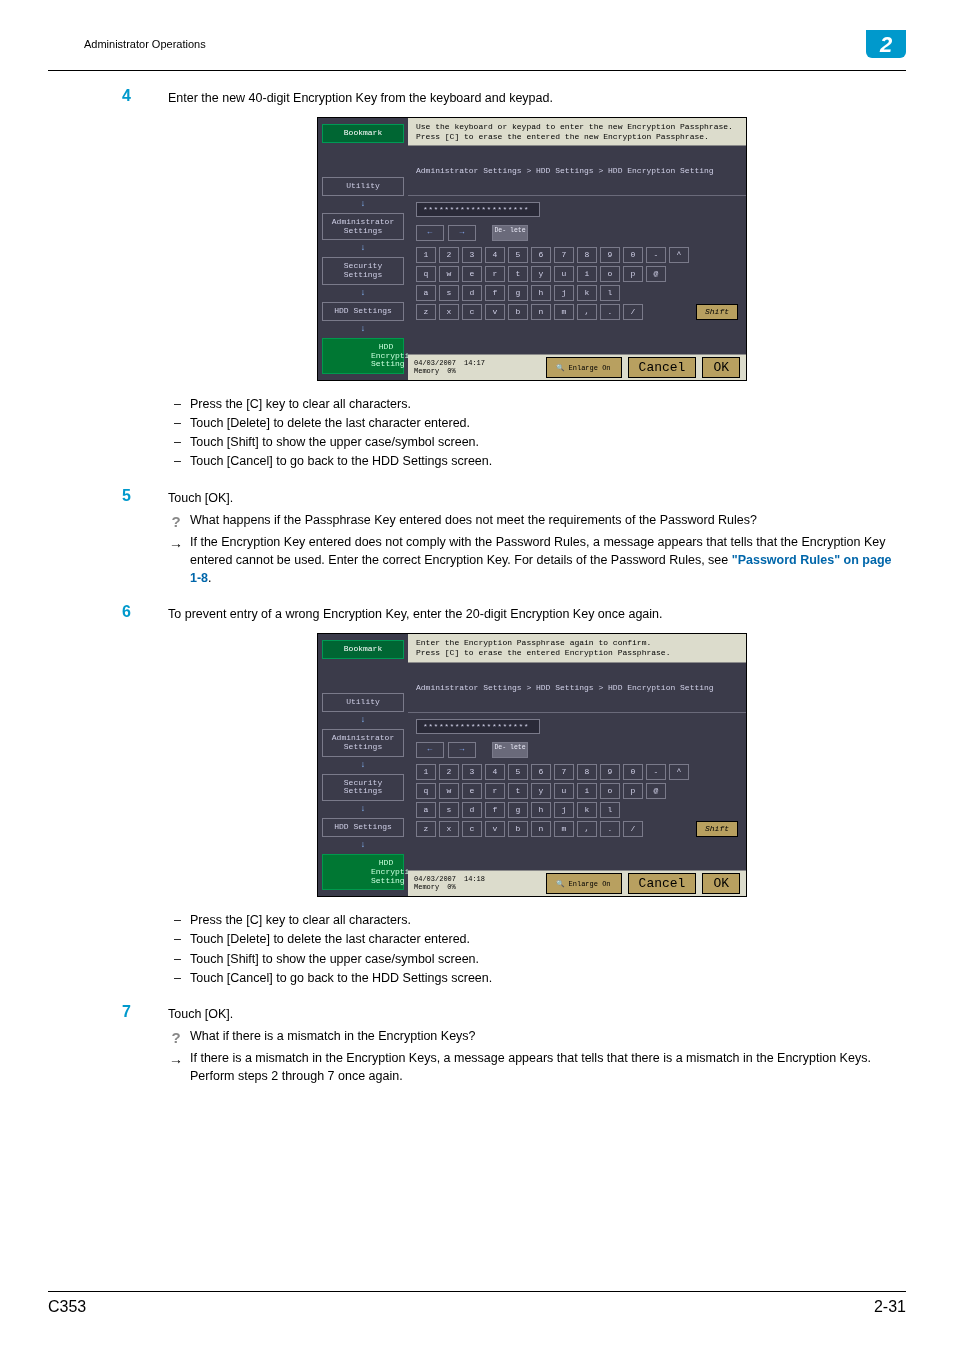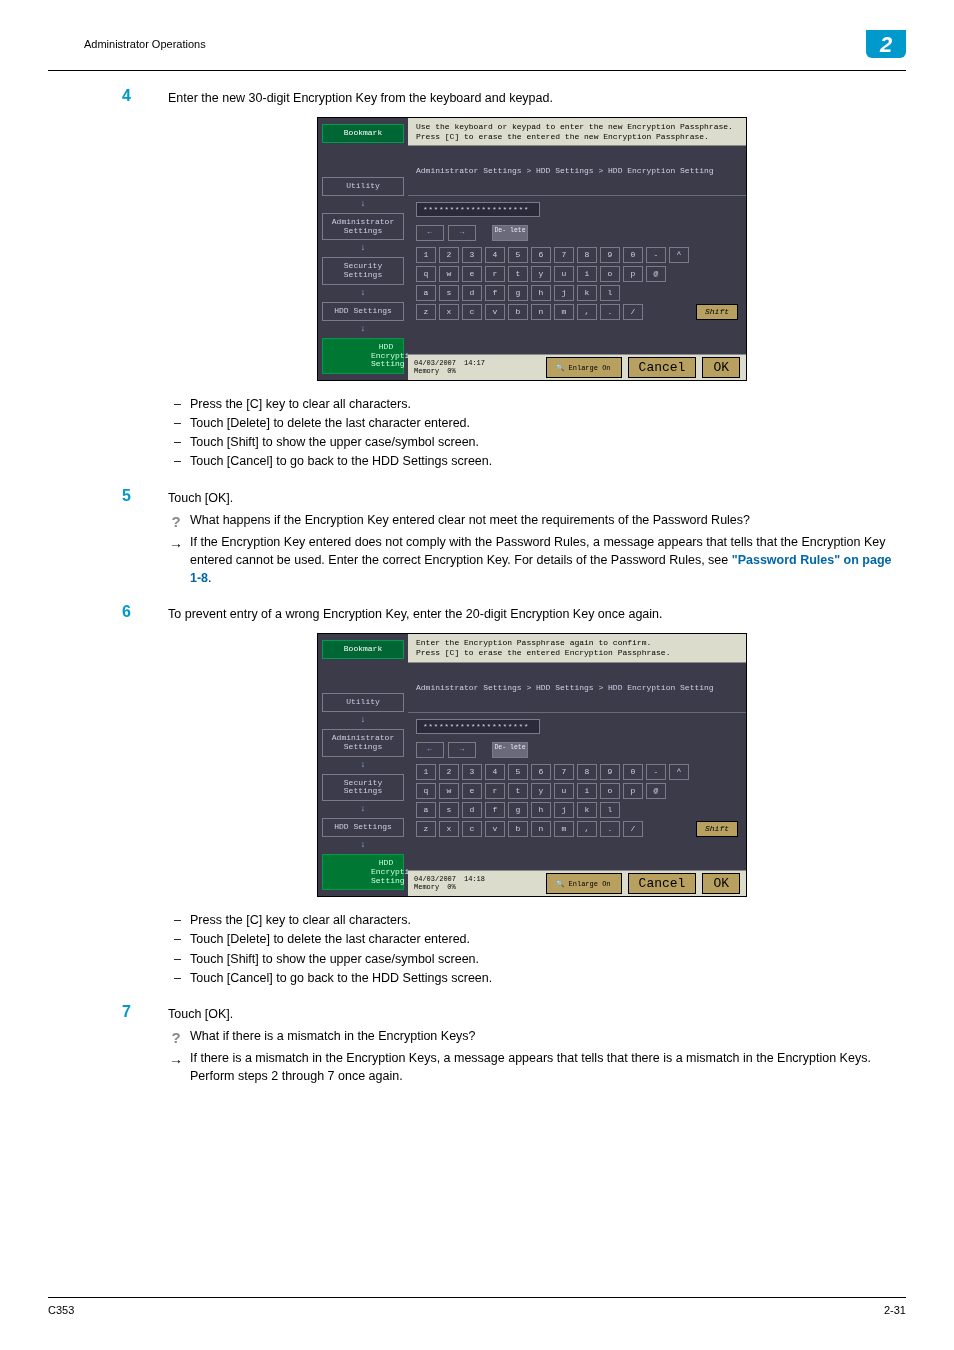--- a/index.html
+++ b/index.html
@@ -283,40 +283,40 @@
   
   .page-footer {
     position: absolute;
     bottom: 34px;
     left: 48px;
     right: 48px;
     border-top: 1px solid #000;
     padding-top: 6px;
     display: flex;
     justify-content: space-between;
-    font-size: 11px;
+    font-size: 16px;
     align-items: center;
   }
 </style>
 </head>
 <body>
 
 <div class="page">
 
   <div class="header-row">
     <div class="header-title">Administrator Operations</div>
     <div class="chapter-badge">2</div>
   </div>
   <hr class="header-rule">
 
   <div class="content">
 
     <div class="step">
       <div class="step-num">4</div>
-      <div class="step-body">Enter the new 30-digit Encryption Key from the keyboard and keypad.</div>
+      <div class="step-body">Enter the new 40-digit Encryption Key from the keyboard and keypad.</div>
     </div>
 
     <div class="panel-wrap">
       <div class="panel">
         <div class="side">
           <div class="side-btn bookmark">Bookmark</div>
           <div class="side-gap"></div>
           <div class="side-btn">Utility</div>
           <div class="side-arrow">↓</div>
           <div class="side-btn">Administrator Settings</div>
@@ -421,21 +421,21 @@
       <li><span class="dash">–</span><span>Touch [Delete] to delete the last character entered.</span></li>
       <li><span class="dash">–</span><span>Touch [Shift] to show the upper case/symbol screen.</span></li>
       <li><span class="dash">–</span><span>Touch [Cancel] to go back to the HDD Settings screen.</span></li>
     </ul>
 
     <div class="step">
       <div class="step-num">5</div>
       <div class="step-body">Touch [OK].</div>
       <div class="qa">
         <span class="qicon">?</span>
-        <span>What happens if the Encryption Key entered clear not meet the requirements of the Password Rules?</span>
+        <span>What happens if the Passphrase Key entered does not meet the requirements of the Password Rules?</span>
       </div>
       <div class="qa">
         <span class="aicon">→</span>
         <span>If the Encryption Key entered does not comply with the Password Rules, a message appears that tells that the Encryption Key entered cannot be used. Enter the correct Encryption Key. For details of the Password Rules, see </span><a href="#" class="link">"Password Rules" on page 1-8</a><span>.</span>
       </div>
     </div>
 
     <div class="step">
       <div class="step-num">6</div>
       <div class="step-body">To prevent entry of a wrong Encryption Key, enter the 20-digit Encryption Key once again.</div>

